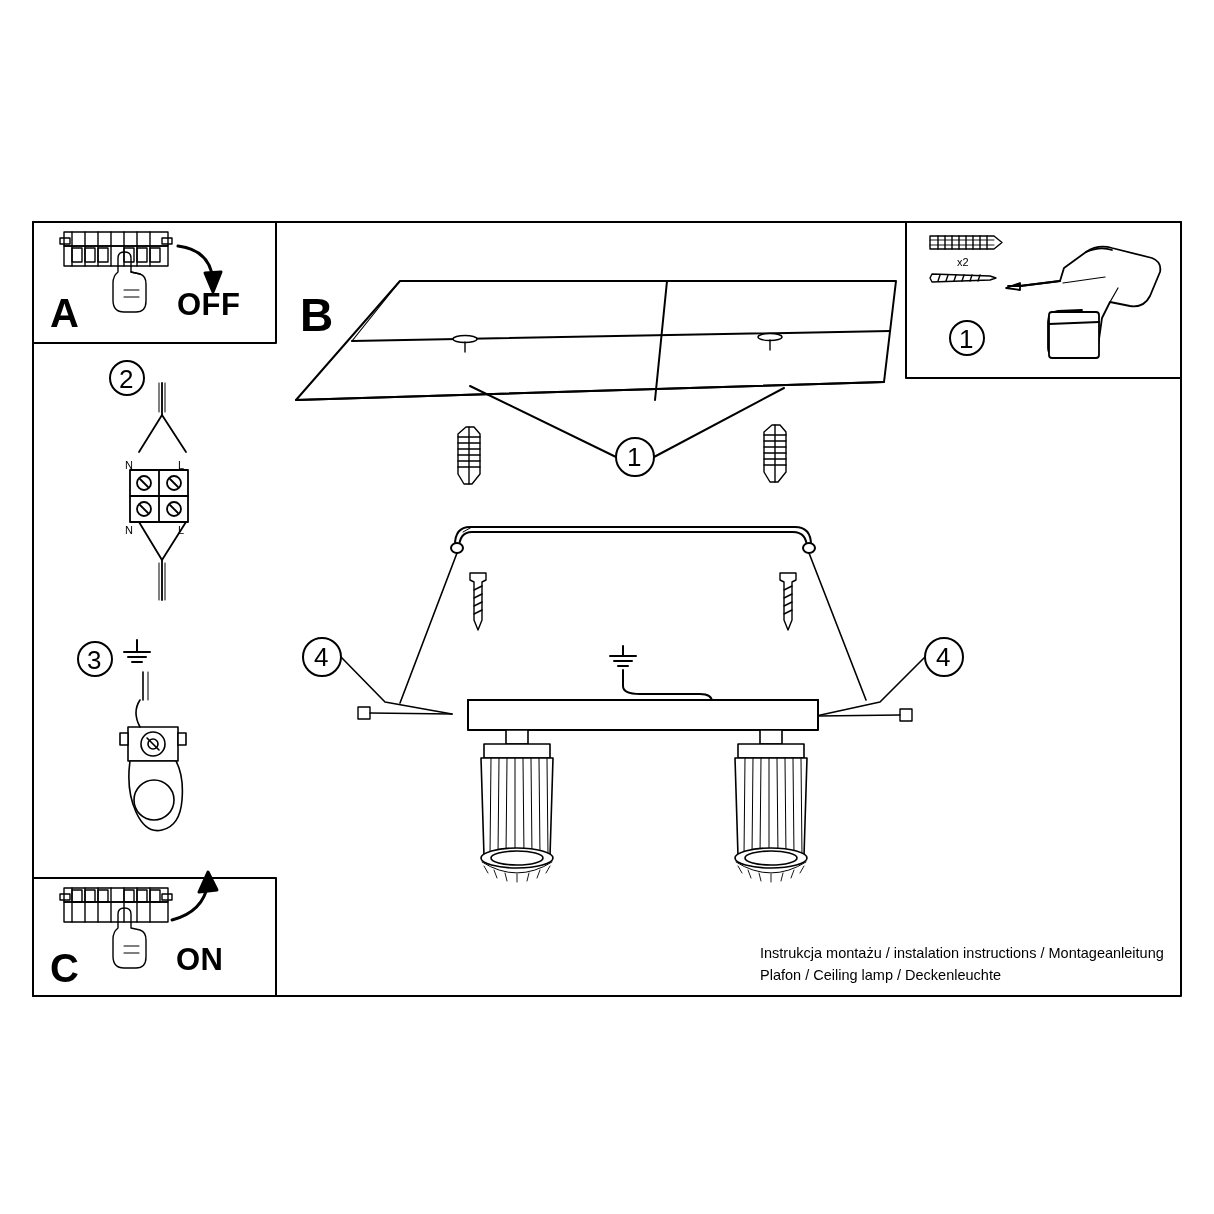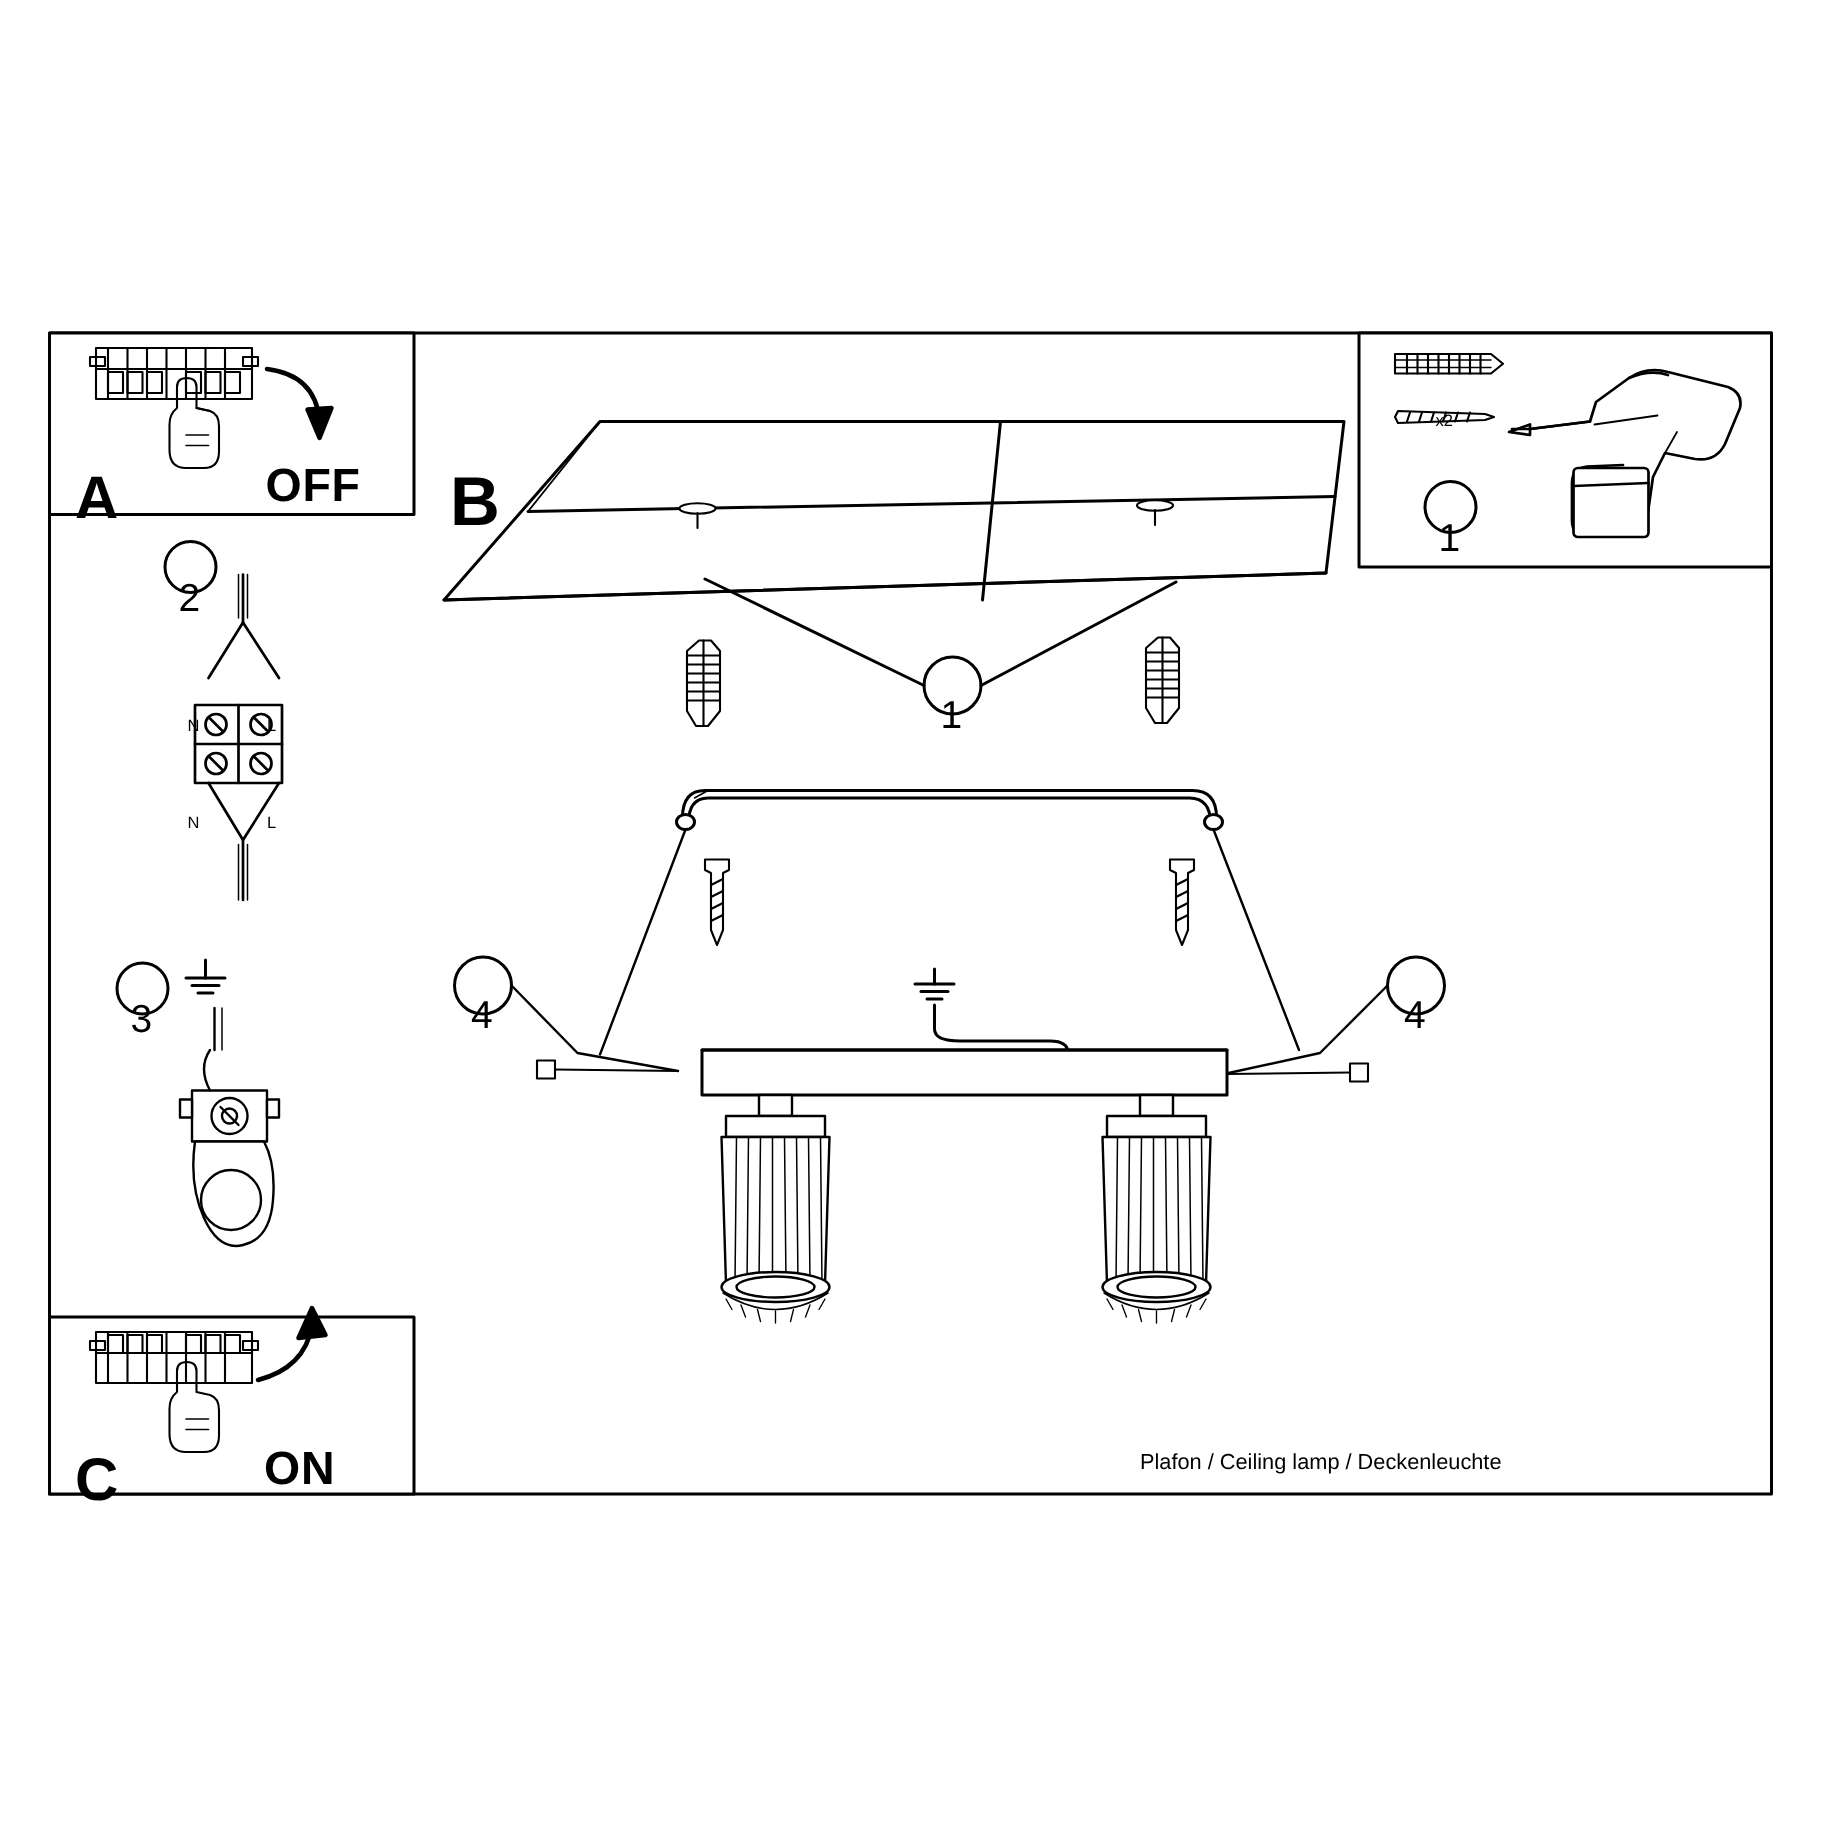--- a/index.html
+++ b/index.html
@@ -23,21 +23,20 @@
   }
   svg.diagram {
     position: absolute;
     left: 0; top: 0;
     width: 1214px;
     height: 1214px;
   }
   .lbl {
     position: absolute;
     white-space: nowrap;
-    margin-top: 19px;
   }
   .lbl-big {
     font-size: 31px;
     font-weight: bold;
     letter-spacing: 0.5px;
   }
   .lbl-bigger {
     font-size: 40px;
     font-weight: bold;
   }
@@ -396,15 +395,16 @@
   <div class="lbl lbl-tiny" style="left:125px; top:524px;">N</div>
   <div class="lbl lbl-tiny" style="left:178px; top:524px;">L</div>
 
   <div class="lbl lbl-num" style="left:87px; top:645px;">3</div>
 
   <div class="lbl lbl-num" style="left:627px; top:442px;">1</div>
 
   <div class="lbl lbl-num" style="left:314px; top:642px;">4</div>
   <div class="lbl lbl-num" style="left:936px; top:642px;">4</div>
 
+  <div class="footer-txt" style="left:760px; top:941px;">Instrukcja montażu / instalation instructions / Montageanleitung</div>
   <div class="footer-txt" style="left:760px; top:963px;text-align:center;">Plafon / Ceiling lamp / Deckenleuchte</div>
 
 </div>
 
 </body></html>

